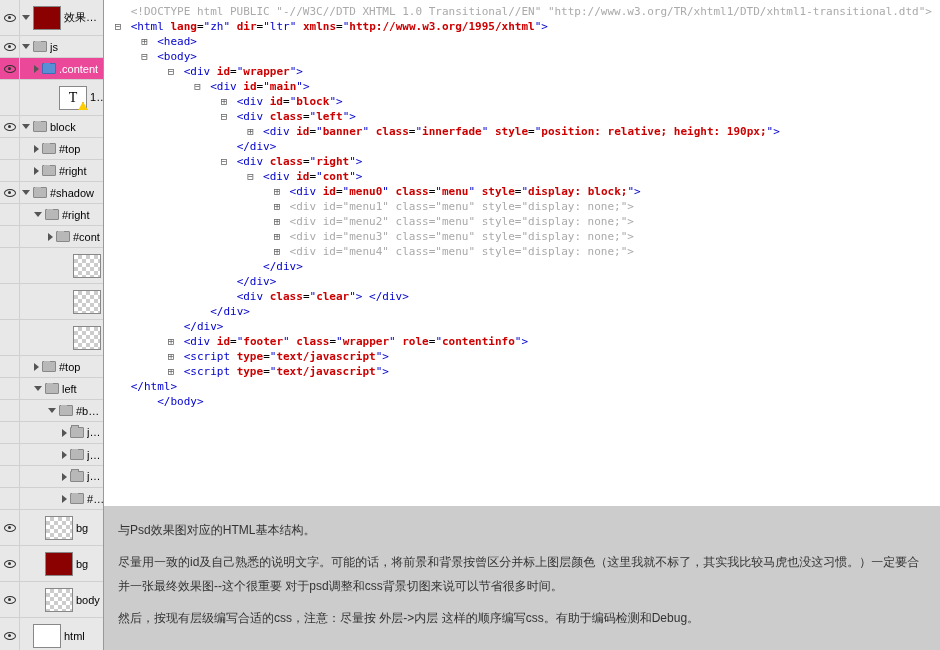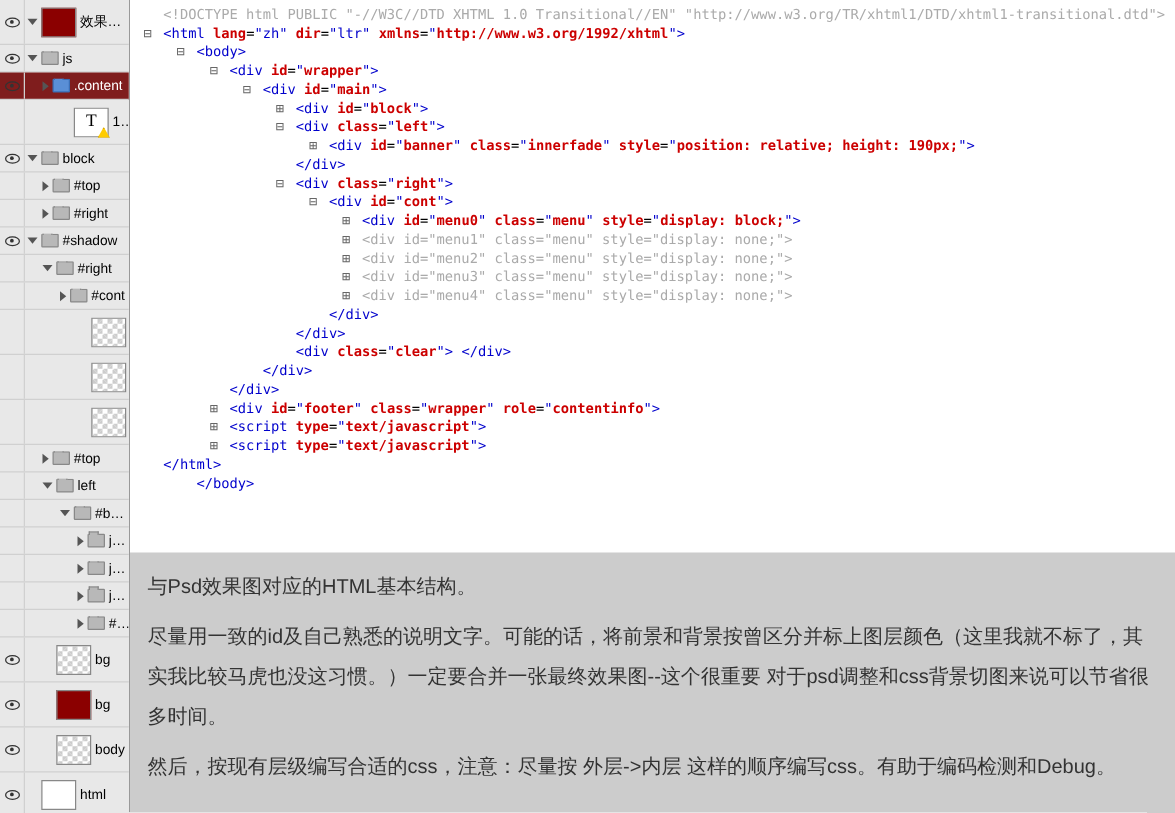--- a/index.html
+++ b/index.html
@@ -1,20 +1,20 @@
 <!DOCTYPE html>
 <html><head>
 <meta charset="utf-8">
 <style>
 * { margin: 0; padding: 0; box-sizing: border-box; }
 body { font-family: Arial, "Microsoft YaHei", sans-serif; font-size: 11px; background: #fff; width: 940px; height: 650px; overflow: hidden; display: flex; }
 .layers-panel { width: 250px; background: #e8e8e8; border-right: 1px solid #999; overflow-y: auto; }
 .layer-row { display: flex; align-items: center; height: 22px; border-bottom: 1px solid #d0d0d0; padding: 0; }
 .layer-row.big { height: 36px; }
-.layer-row.sel { background: #7f1d1d; color: #fff; }
+.layer-row.sel { background: #ec4899; color: #fff; }
 .vis-col { width: 20px; height: 100%; display: flex; align-items: center; justify-content: center; border-right: 1px solid #d0d0d0; }
 .eye { width: 12px; height: 8px; border: 1px solid #333; border-radius: 50%; position: relative; }
 .eye::after { content: ''; position: absolute; width: 3px; height: 3px; background: #333; border-radius: 50%; top: 1px; left: 3px; }
 .content { flex: 1; display: flex; align-items: center; padding-left: 2px; gap: 3px; overflow: hidden; white-space: nowrap; }
 .tri { width: 0; height: 0; display: inline-block; flex-shrink: 0; }
 .tri.down { border-left: 4px solid transparent; border-right: 4px solid transparent; border-top: 5px solid #555; }
 .tri.right { border-top: 4px solid transparent; border-bottom: 4px solid transparent; border-left: 5px solid #555; }
 .folder { width: 14px; height: 11px; background: #b8b8b8; border: 1px solid #888; border-radius: 1px; position: relative; flex-shrink: 0; }
 .folder::before { content: ''; position: absolute; top: -3px; left: 0; width: 6px; height: 2px; background: #b8b8b8; border: 1px solid #888; border-bottom: none; }
 .sel .folder { background: #5a8fd6; border-color: #3a6fb6; }
@@ -25,21 +25,21 @@
 .thumb .t { font-size: 14px; font-family: Georgia, serif; }
 .thumb .warn { position: absolute; bottom: -2px; right: -2px; width: 10px; height: 9px; background: #ffcc00; border: 1px solid #cc9900; clip-path: polygon(50% 0, 0 100%, 100% 100%); }
 .label { overflow: hidden; text-overflow: ellipsis; }
 .ind1 { padding-left: 14px; } .ind2 { padding-left: 28px; } .ind3 { padding-left: 42px; }
 
 .code-panel { flex: 1; display: flex; flex-direction: column; background: #fff; }
 .code-area { flex: 1; padding: 4px 8px; font-family: Consolas, monospace; font-size: 11px; line-height: 15px; overflow: auto; }
 .code-line { white-space: pre; }
 .gut { display: inline-block; width: 12px; text-align: center; color: #666; cursor: pointer; }
 .blue { color: #0000cc; } .red { color: #cc0000; font-weight: bold; } .gray { color: #aaa; }
-.note-area { background: #ccc; padding: 12px 14px; font-size: 16px; line-height: 2; color: #333; }
+.note-area { background: #ccc; padding: 12px 14px; font-size: 12px; line-height: 2; color: #333; }
 .note-area p { margin-bottom: 8px; }
 </style>
 </head>
 <body>
 
 <div class="layers-panel">
     <div class="layer-row big">
       <div class="vis-col">
         <div class="eye"></div>
       </div>
@@ -249,21 +249,22 @@
       <div class="content ind0">
         <span style="width: 8px; display: inline-block; flex-shrink: 0;"></span>
         <div class="thumb"></div>
         <span class="label" style="">html</span>
       </div>
     </div>
   </div>
 <div class="code-panel">
   <div class="code-area">
       <div class="code-line"><span class="gut"></span> <span><span class="gray">&lt;!DOCTYPE html PUBLIC "-//W3C//DTD XHTML 1.0 Transitional//EN" "http://www.w3.org/TR/xhtml1/DTD/xhtml1-transitional.dtd"&gt;</span></span></div>
-      <div class="code-line"><span class="gut">⊟</span> <span><span class="blue">&lt;html</span> <span class="red">lang</span>=<span class="blue">"zh"</span> <span class="red">dir</span>=<span class="blue">"ltr"</span> <span class="red">xmlns</span>=<span class="blue">"</span><span class="red">http://www.w3.org/1992/xhtml</span><span class="blue">"&gt;</span></span></div>
+      <div class="code-line"><span class="gut">⊟</span> <span><span class="blue">&lt;html</span> <span class="red">lang</span>=<span class="blue">"zh"</span> <span class="red">dir</span>=<span class="blue">"ltr"</span> <span class="red">xmlns</span>=<span class="blue">"</span><span class="red">http://www.w3.org/1995/xhtml</span><span class="blue">"&gt;</span></span></div>
+      <div class="code-line">    <span class="gut">⊞</span> <span><span class="blue">&lt;head&gt;</span></span></div>
       <div class="code-line">    <span class="gut">⊟</span> <span><span class="blue">&lt;body&gt;</span></span></div>
       <div class="code-line">        <span class="gut">⊟</span> <span><span class="blue">&lt;div</span> <span class="red">id</span>=<span class="blue">"</span><span class="red">wrapper</span><span class="blue">"&gt;</span></span></div>
       <div class="code-line">            <span class="gut">⊟</span> <span><span class="blue">&lt;div</span> <span class="red">id</span>=<span class="blue">"</span><span class="red">main</span><span class="blue">"&gt;</span></span></div>
       <div class="code-line">                <span class="gut">⊞</span> <span><span class="blue">&lt;div</span> <span class="red">id</span>=<span class="blue">"</span><span class="red">block</span><span class="blue">"&gt;</span></span></div>
       <div class="code-line">                <span class="gut">⊟</span> <span><span class="blue">&lt;div</span> <span class="red">class</span>=<span class="blue">"</span><span class="red">left</span><span class="blue">"&gt;</span></span></div>
       <div class="code-line">                    <span class="gut">⊞</span> <span><span class="blue">&lt;div</span> <span class="red">id</span>=<span class="blue">"</span><span class="red">banner</span><span class="blue">"</span> <span class="red">class</span>=<span class="blue">"</span><span class="red">innerfade</span><span class="blue">"</span> <span class="red">style</span>=<span class="blue">"</span><span class="red">position: relative; height: 190px;</span><span class="blue">"&gt;</span></span></div>
       <div class="code-line">                <span class="gut"></span> <span><span class="blue">&lt;/div&gt;</span></span></div>
       <div class="code-line">                <span class="gut">⊟</span> <span><span class="blue">&lt;div</span> <span class="red">class</span>=<span class="blue">"</span><span class="red">right</span><span class="blue">"&gt;</span></span></div>
       <div class="code-line">                    <span class="gut">⊟</span> <span><span class="blue">&lt;div</span> <span class="red">id</span>=<span class="blue">"</span><span class="red">cont</span><span class="blue">"&gt;</span></span></div>
       <div class="code-line">                        <span class="gut">⊞</span> <span><span class="blue">&lt;div</span> <span class="red">id</span>=<span class="blue">"</span><span class="red">menu0</span><span class="blue">"</span> <span class="red">class</span>=<span class="blue">"</span><span class="red">menu</span><span class="blue">"</span> <span class="red">style</span>=<span class="blue">"</span><span class="red">display: block;</span><span class="blue">"&gt;</span></span></div>

